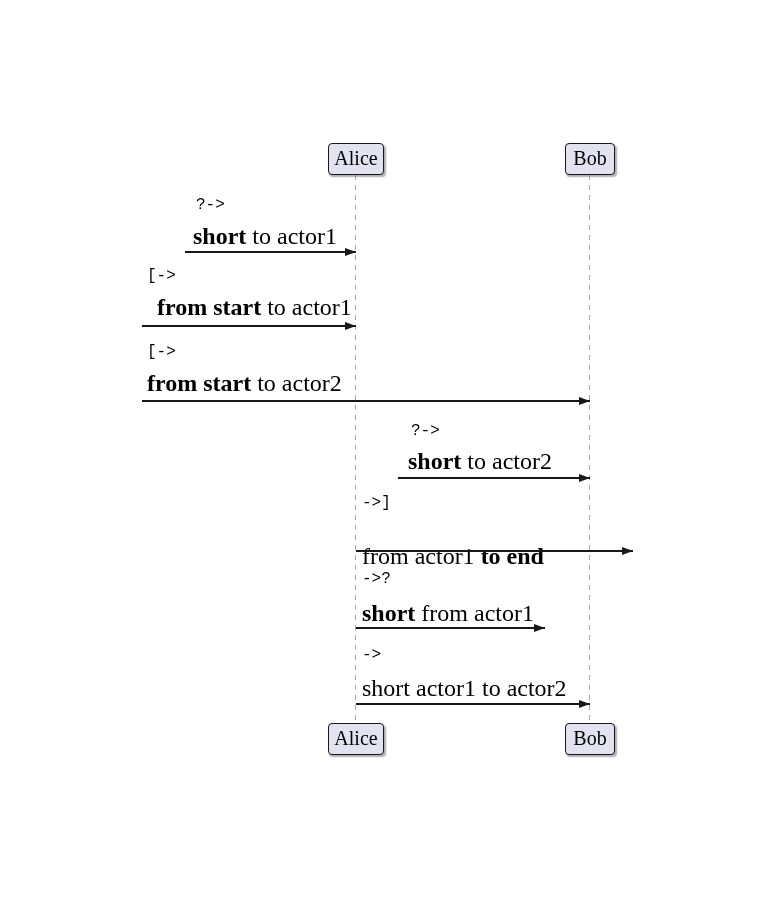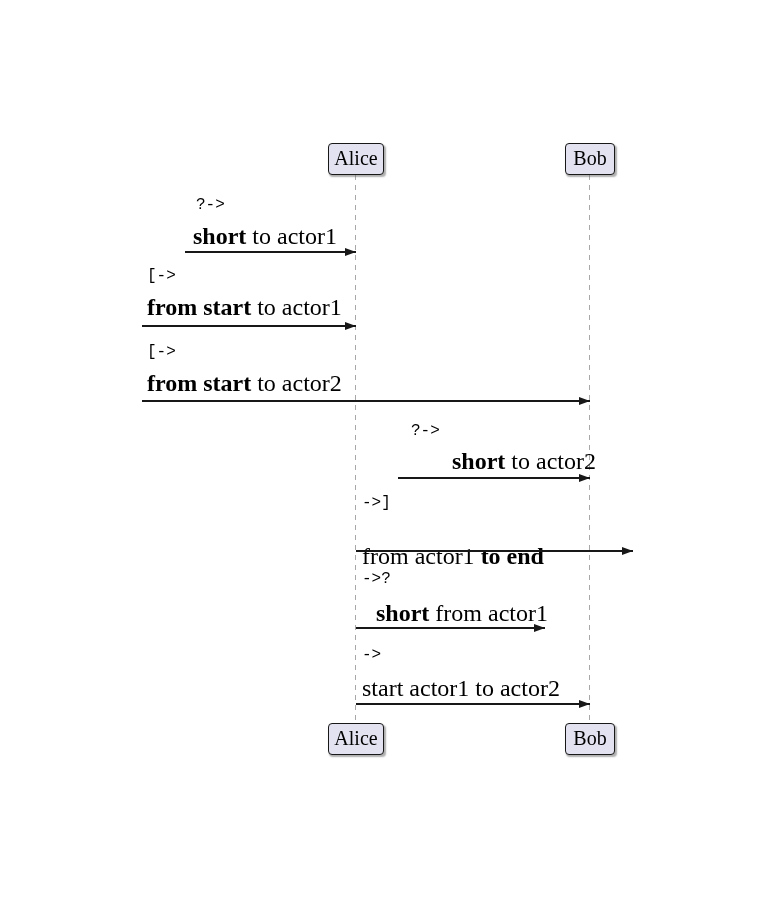--- a/index.html
+++ b/index.html
@@ -60,59 +60,59 @@
   <div>
     <div class="msg-prefix" style="left:196px; top:196px;">?-&gt;</div>
     <div class="msg-label" style="left:193px; top:224px;"><span></span><b>short</b><span> to actor1</span></div>
     <div class="arrow-line" style="left:185px; top:251px; width:171px;">
         <span class="arrow-head"></span>
       </div>
   </div>
 
   <div>
     <div class="msg-prefix" style="left:147px; top:267px;">[-&gt;</div>
-    <div class="msg-label" style="left:147px; top:295px;"><span></span><b>from start</b><span> to actor1</span></div>
+    <div class="msg-label" style="left:157px; top:295px;"><span></span><b>from start</b><span> to actor1</span></div>
     <div class="arrow-line" style="left:142px; top:325px; width:214px;">
         <span class="arrow-head"></span>
       </div>
   </div>
 
   <div>
     <div class="msg-prefix" style="left:147px; top:343px;">[-&gt;</div>
     <div class="msg-label" style="left:147px; top:371px;text-align:center;"><span></span><b>from start</b><span> to actor2</span></div>
     <div class="arrow-line" style="left:142px; top:400px; width:448px;">
         <span class="arrow-head"></span>
       </div>
   </div>
 
   <div>
     <div class="msg-prefix" style="left:411px; top:422px;">?-&gt;</div>
-    <div class="msg-label" style="left:408px; top:449px;margin-left:44px;"><span></span><b>short</b><span> to actor2</span></div>
+    <div class="msg-label" style="left:408px; top:449px;"><span></span><b>short</b><span> to actor2</span></div>
     <div class="arrow-line" style="left:398px; top:477px; width:192px;">
         <span class="arrow-head"></span>
       </div>
   </div>
 
   <div>
     <div class="msg-prefix" style="left:362px; top:494px;">-&gt;]</div>
     <div class="msg-label" style="left:362px; top:544px;"><span>from actor1 </span><b>to end</b><span></span></div>
     <div class="arrow-line" style="left:356px; top:550px; width:277px;">
         <span class="arrow-head"></span>
       </div>
   </div>
 
   <div>
     <div class="msg-prefix" style="left:362px; top:570px;">-&gt;?</div>
-    <div class="msg-label" style="left:376px; top:601px;"><span></span><b>short</b><span> from actor1</span></div>
+    <div class="msg-label" style="left:362px; top:601px;"><span></span><b>short</b><span> from actor1</span></div>
     <div class="arrow-line" style="left:356px; top:627px; width:189px;">
         <span class="arrow-head"></span>
       </div>
   </div>
 
   <div>
     <div class="msg-prefix" style="left:362px; top:646px;">-&gt;</div>
-    <div class="msg-label" style="left:362px; top:676px;"><span>start actor1 to actor2</span><b></b><span></span></div>
+    <div class="msg-label" style="left:362px; top:676px;"><span>short actor1 to actor2</span><b></b><span></span></div>
     <div class="arrow-line" style="left:356px; top:703px; width:234px;">
         <span class="arrow-head"></span>
       </div>
   </div>
 
 </div>
 
 </body></html>

